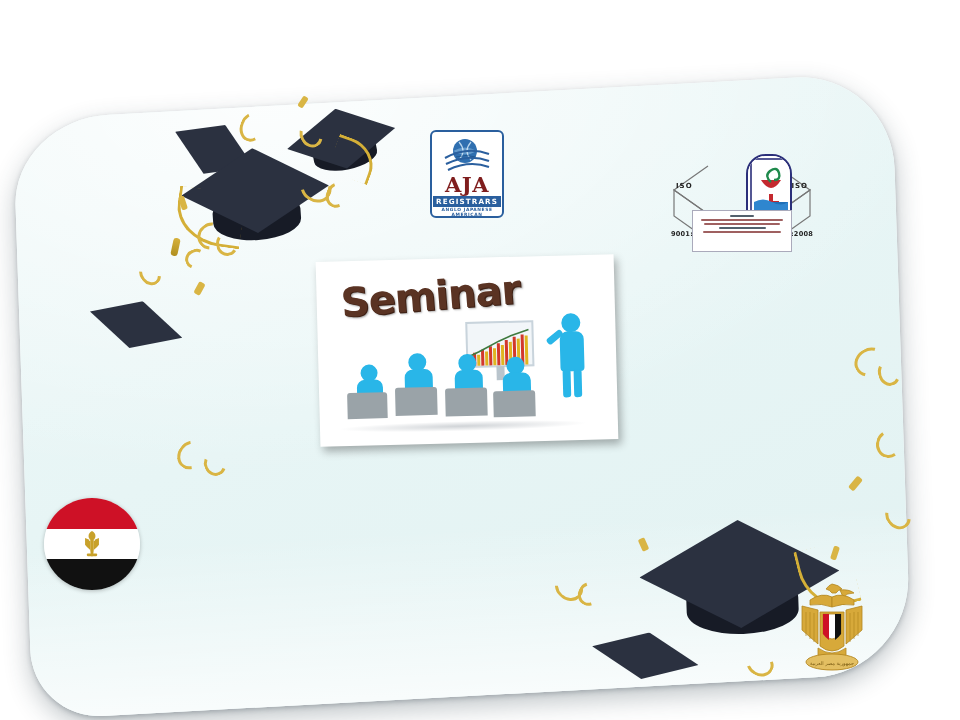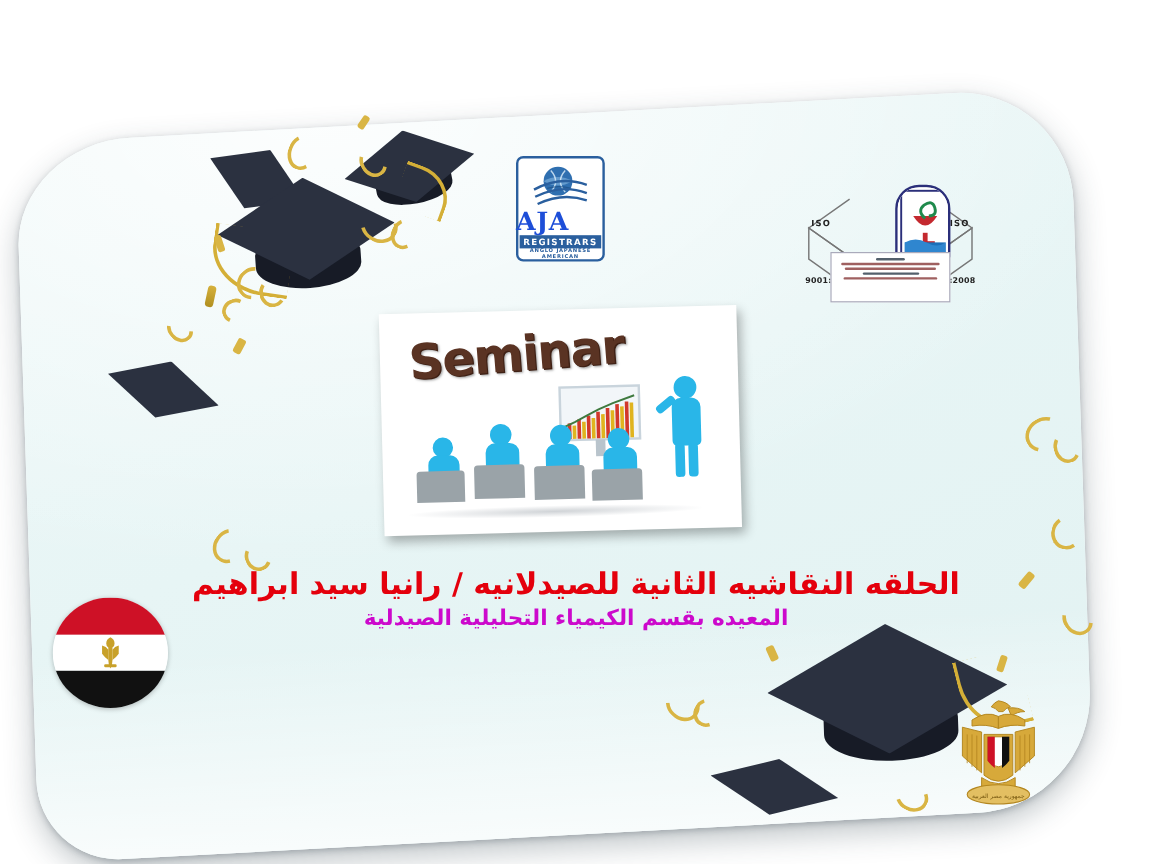--- a/index.html
+++ b/index.html
@@ -47,21 +47,21 @@
   .tassel-end{position:absolute;width:7px;height:18px;background:linear-gradient(#d6b13c,#b08f20);border-radius:3px;}
 
   
   .conf{position:absolute;border:3px solid #d9b544;border-radius:50%;border-right-color:transparent;border-top-color:transparent;}
   .conf-b{position:absolute;background:#d9b544;border-radius:2px;}
 
   
   .aja{position:absolute;left:430px;top:130px;width:74px;height:88px;}
   .aja .frame{position:absolute;inset:0;background:#fff;border:2px solid #2a5f9e;border-radius:6px;box-sizing:border-box;}
   .aja .globe{position:absolute;left:13px;top:6px;width:48px;height:40px;}
-  .aja .aja-txt{position:absolute;left:0;right:0;top:44px;text-align:left;font-family:"DejaVu Serif","Liberation Serif",serif;font-weight:bold;font-size:21px;color:#1d4ed8;letter-spacing:.5px;line-height:1;}
+  .aja .aja-txt{position:absolute;left:0;right:0;top:44px;text-align:center;font-family:"DejaVu Serif","Liberation Serif",serif;font-weight:bold;font-size:21px;color:#7f1d1d;letter-spacing:.5px;line-height:1;}
   .aja .band{position:absolute;left:3px;right:3px;top:66px;height:11px;background:#2a5f9e;color:#fff;font-size:7.2px;letter-spacing:1.1px;text-align:center;line-height:11px;font-weight:bold;}
   .aja .sub{position:absolute;left:0;right:0;top:77px;text-align:center;font-size:4.4px;letter-spacing:.6px;color:#2a5f9e;font-weight:bold;}
 
   .uni{position:absolute;left:672px;top:150px;width:140px;height:104px;}
   .uni .iso-l,.uni .iso-r{position:absolute;top:14px;width:40px;height:78px;}
   .uni .iso-l{left:-2px;}
   .uni .iso-r{right:-2px;}
   .uni .iso-lbl{position:absolute;font-size:7px;font-weight:bold;color:#222;letter-spacing:1px;}
   .uni .iso-num{position:absolute;font-size:6.6px;font-weight:bold;color:#222;letter-spacing:.2px;}
   .uni .emb{position:absolute;top:4px;width:46px;height:62px;border:2px solid #2b2f7a;border-radius:20px 20px 2px 2px;box-sizing:border-box;overflow:hidden;background:#fff;}
@@ -306,22 +306,20 @@
       <div class="fig" style="left:174px;top:92px;width:38px;height:54px;">
         <div class="head" style="left:6px;top:0;width:18px;height:18px;"></div>
         <div class="body" style="left:2px;top:16px;width:28px;height:30px;"></div>
       </div>
       <div class="chair" style="left:166px;top:126px;width:42px;height:26px;"></div>
 
       <div class="flat" style="left:10px;bottom:2px;width:250px;height:10px;background:radial-gradient(ellipse,rgba(120,130,140,.35),rgba(255,255,255,0) 70%);"></div>
     </div>
   </div>
 
-  <div class="title-1">الحلقه النقاشيه الثانية للصيدلانيه / رانيا سيد ابراهيم</div>
-  <div class="title-2">المعيده بقسم الكيمياء التحليلية الصيدلية</div>
 
   <div class="flag-badge">
     <div class="st red"></div>
     <div class="st white"></div>
     <div class="st black"></div>
     <svg class="eagle" viewBox="0 0 30 34" width="26" height="30">
       <path d="M15 2 q4 2 4 6 q0 3 -2 4 l0 12 q0 5 -2 8 q-2 -3 -2 -8 l0 -12 q-2 -1 -2 -4 q0 -4 4 -6z" fill="#c8a12a"></path>
       <path d="M7 10 q4 1 6 4 l0 10 q-4 -3 -6 -6z" fill="#c8a12a"></path>
       <path d="M23 10 q-4 1 -6 4 l0 10 q4 -3 6 -6z" fill="#c8a12a"></path>
       <rect x="9" y="28" width="12" height="3" rx="1.2" fill="#c8a12a"></rect>

